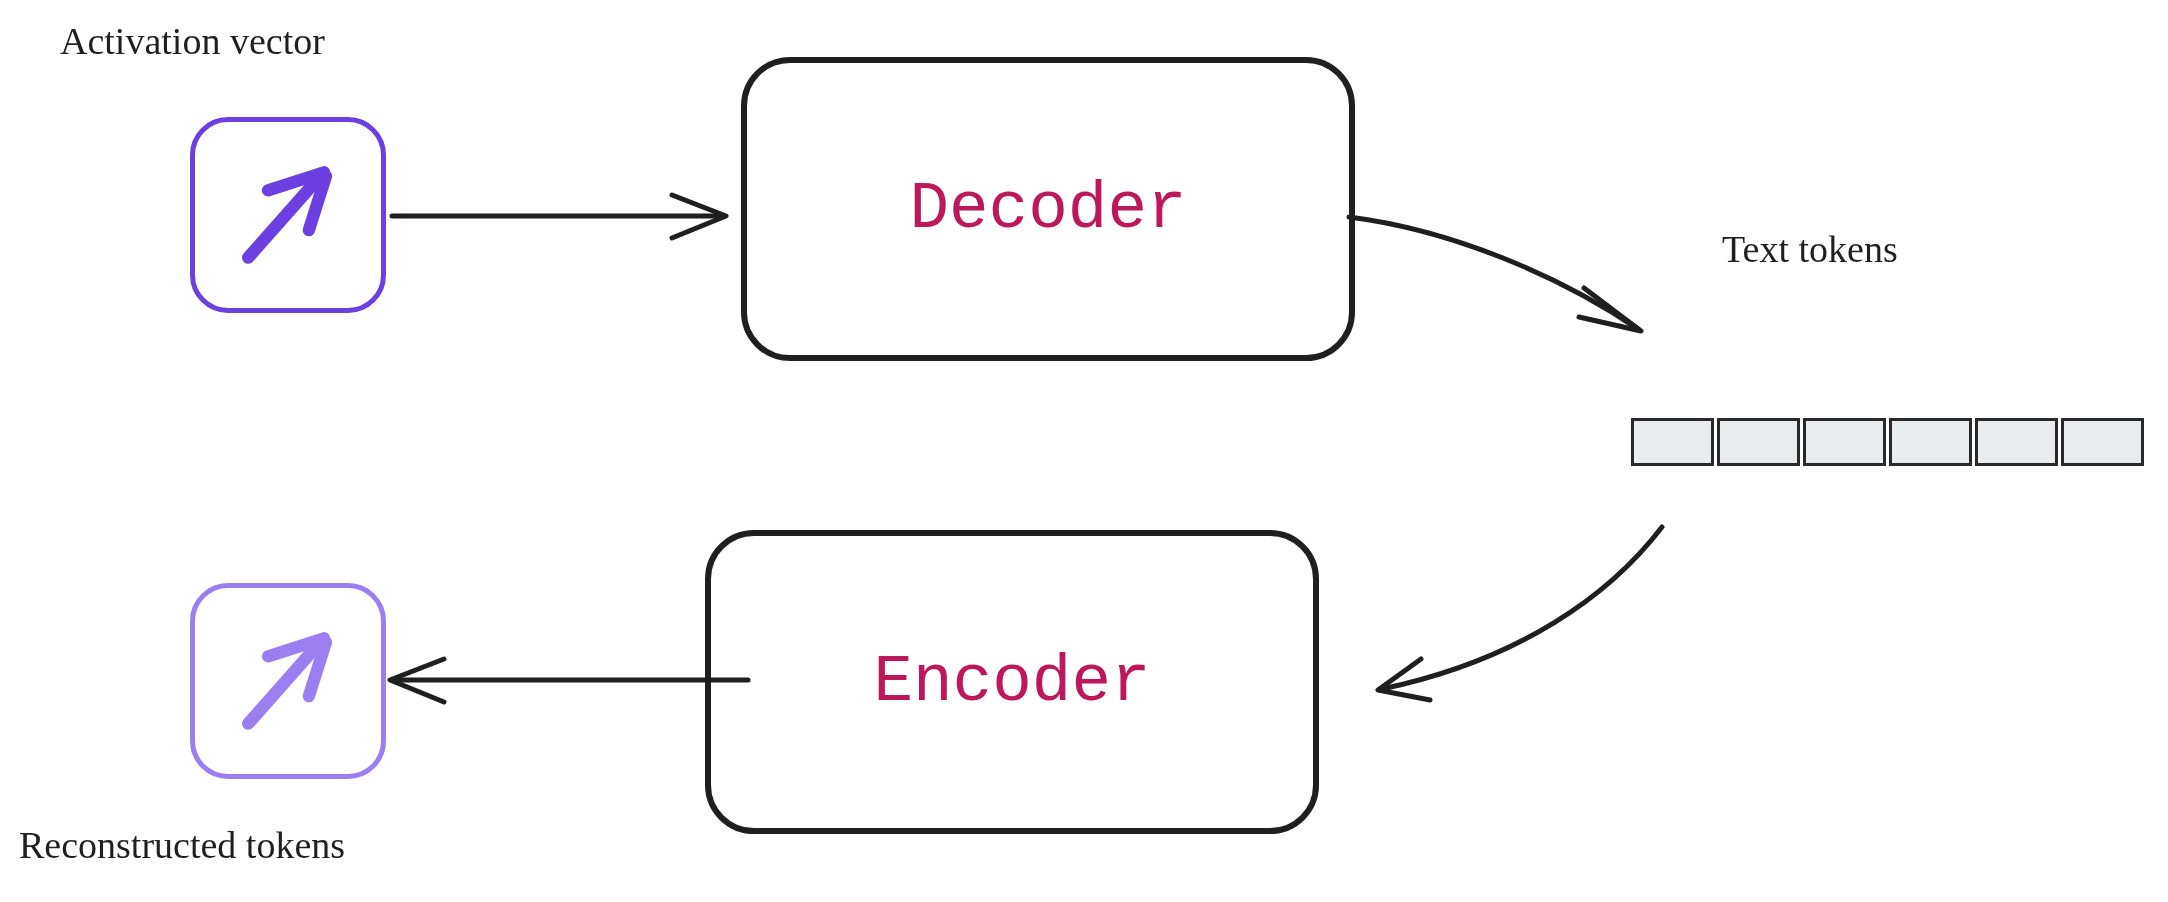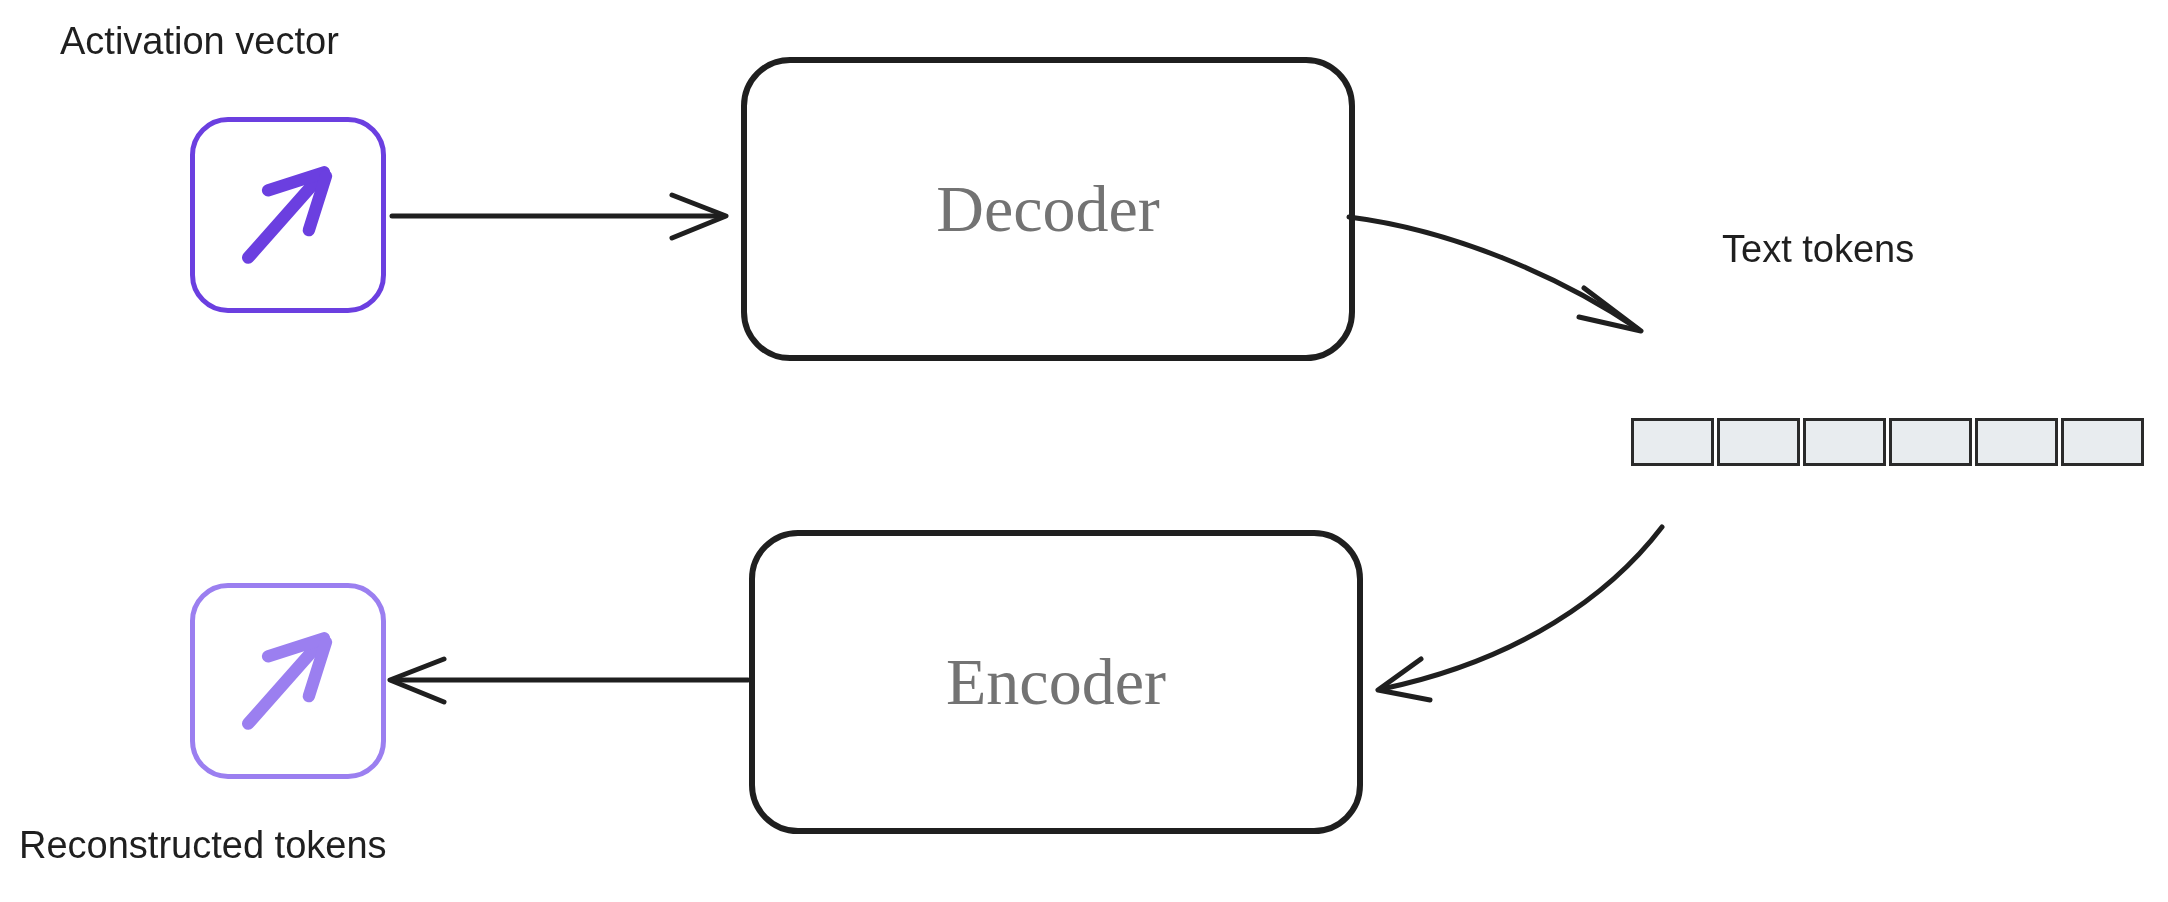--- a/index.html
+++ b/index.html
@@ -14,21 +14,21 @@
     background: #ffffff;
     overflow: hidden;
     font-family: "Liberation Sans", sans-serif;
   }
   .label {
     position: absolute;
     color: #1f1f1f;
     font-size: 38px;
     line-height: 1;
     white-space: nowrap;
-    font-family: Liberation Sans, sans-serif;
+    font-family: Liberation Serif, serif;
   }
   #label-activation { left: 60px; top: 22px; }
   #label-text-tokens { left: 1722px; top: 230px; text-align: right; }
   #label-reconstructed { left: 19px; top: 826px; }
 
   .vec-box {
     position: absolute;
     box-sizing: border-box;
     background: #ffffff;
     border-radius: 38px;
@@ -48,33 +48,33 @@
 
   .proc-box {
     position: absolute;
     box-sizing: border-box;
     background: #ffffff;
   }
   #box-decoder {
     left: 744px; top: 60px; width: 608px; height: 298px;
   }
   #box-encoder {
-    left: 752px; top: 533px; width: 608px; height: 298px;
+    left: 708px; top: 533px; width: 608px; height: 298px;
   }
   .proc-svg { position: absolute; left: -6px; top: -6px; }
   .proc-text {
     position: absolute;
     left: 0; top: 0;
     width: 100%; height: 100%;
     display: flex;
     align-items: center;
     justify-content: center;
     font-size: 66px;
-    color: #737373;
-    font-family: Liberation Serif, serif;
+    color: #be185d;
+    font-family: Liberation Mono, monospace;
   }
 
   .connector {
     position: absolute;
     left: 0; top: 0;
     width: 2168px; height: 902px;
     pointer-events: none;
   }
 
   .token-row {

